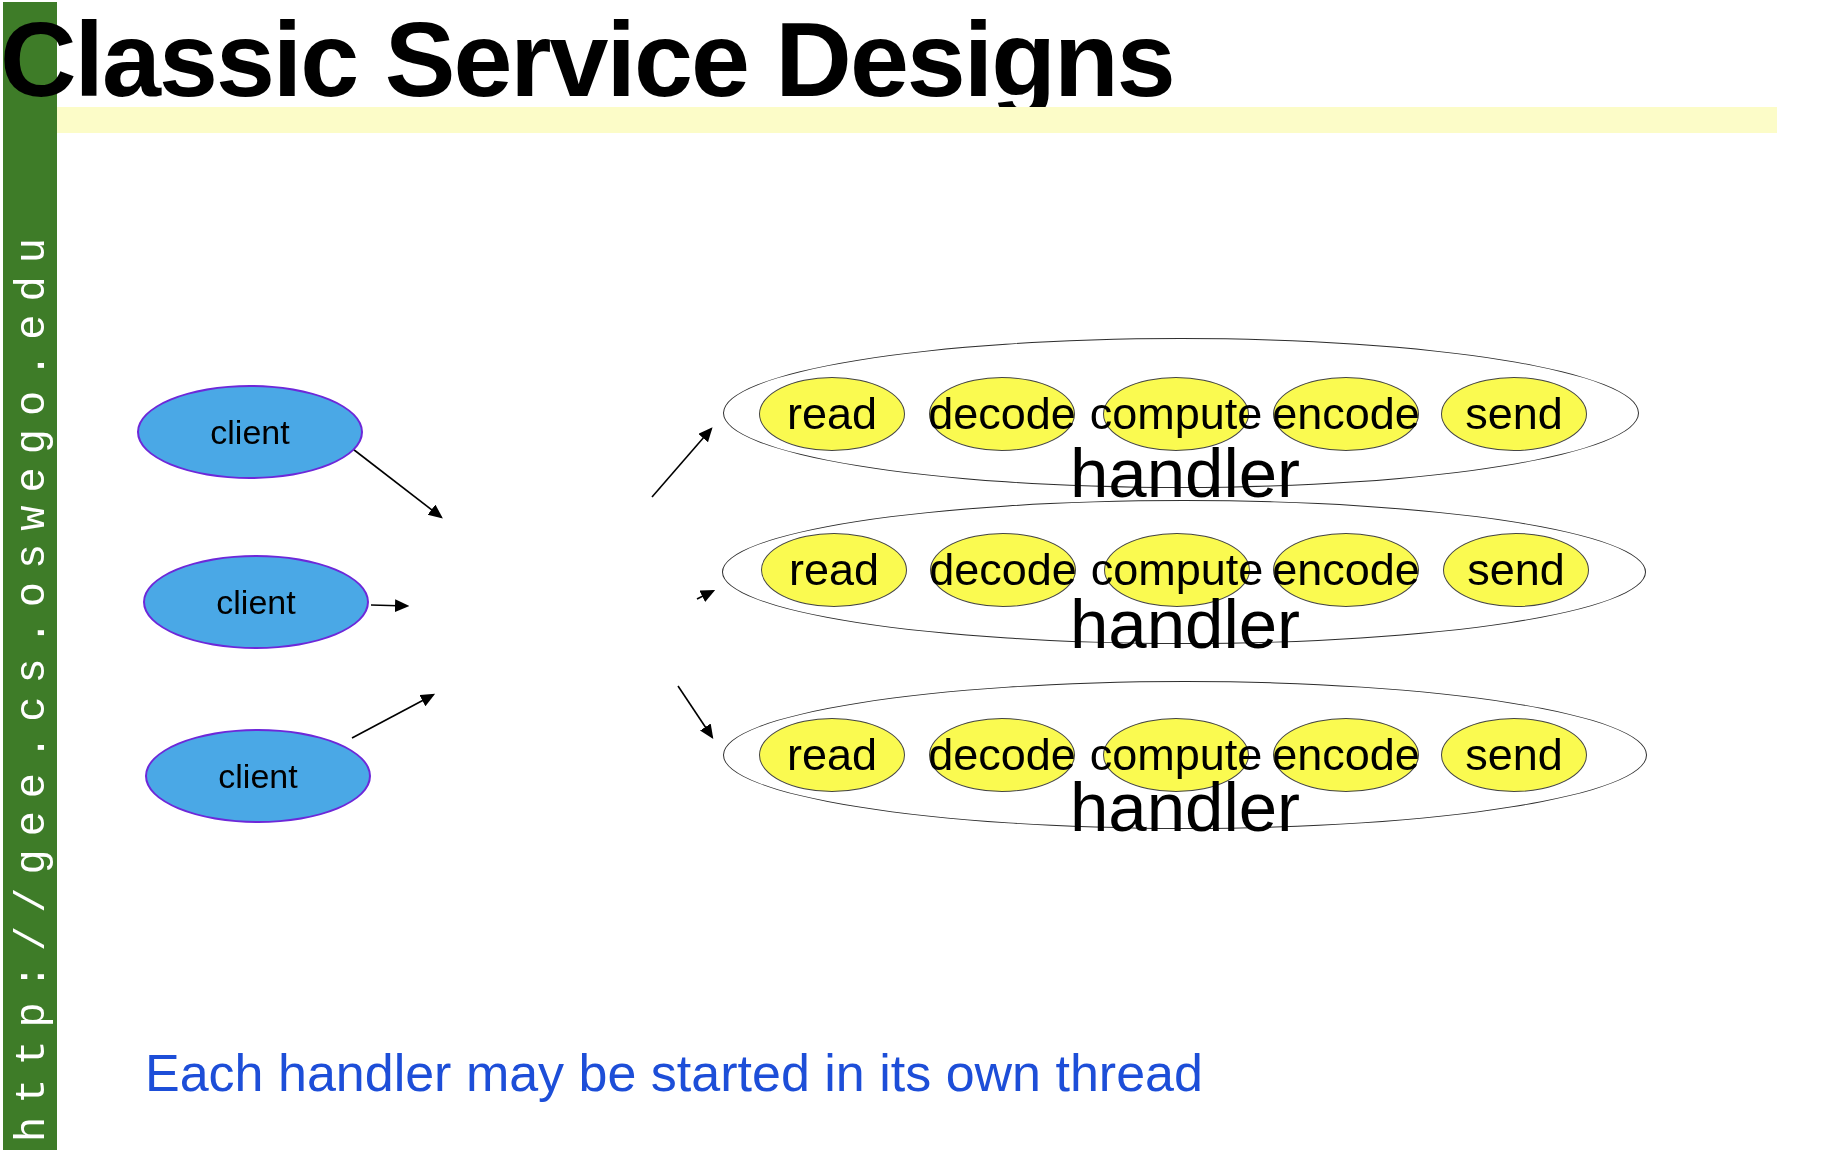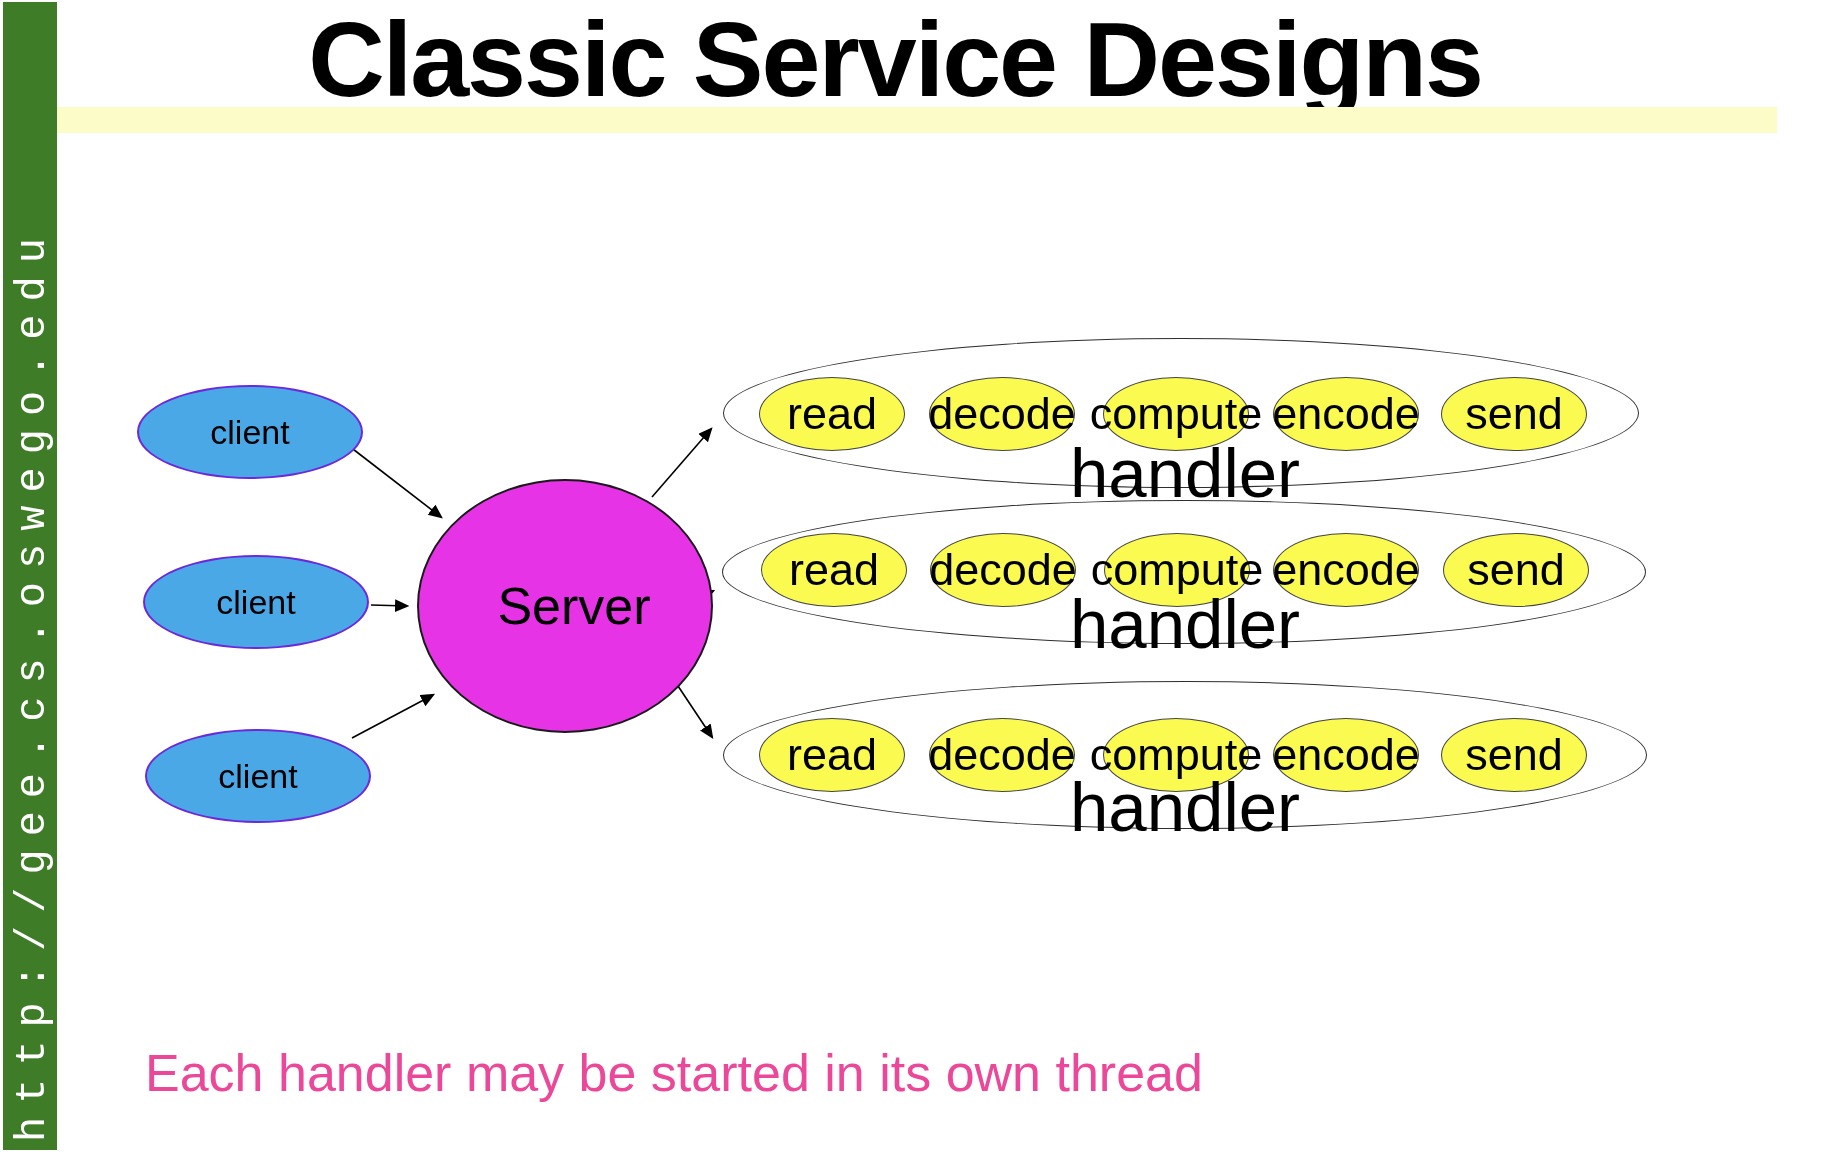--- a/index.html
+++ b/index.html
@@ -9,21 +9,21 @@
   
   .sidebar{position:absolute;left:3px;top:2px;width:54px;height:1148px;
            background:var(--sidebar-green,#3E7C28);}
   .sidebar-url{position:absolute;left:5px;top:1140px;width:930px;height:50px;
                transform:rotate(-90deg);transform-origin:0 0;
                font-family:"Liberation Mono", monospace;font-size:42px;line-height:50px;
                letter-spacing:13px;color:#ffffff;white-space:nowrap;}
 
   
   .title{position:absolute;left:0px;top:0px;width:1790px;height:120px;
-         text-align:center;font-size:106px;line-height:118px;font-weight:bold;
+         font-size:106px;line-height:118px;font-weight:bold;
          letter-spacing:-2px;white-space:nowrap;}
   .title-bar{position:absolute;left:57px;top:107px;width:1720px;height:26px;
              background:var(--highlight-yellow,#FCFCC8);}
 
   
   .ell{position:absolute;border-radius:50%;display:flex;align-items:center;
        justify-content:center;white-space:nowrap;box-sizing:border-box;}
 
   .client{width:226px;height:94px;background:var(--client-blue,#4AA8E6);
           border:2px solid #6d28d9;font-size:34px;}
@@ -31,21 +31,21 @@
           background:var(--server-magenta,#E633E6);border:2px solid #1a1a1a;
           font-size:52px;padding-left:18px;}
 
   .hgroup{background:transparent;border:1.5px solid #2e2e2e;}
   .stage{width:146px;height:74px;background:var(--stage-yellow,#FAFA50);
          border:1.5px solid #454545;font-size:45px;overflow:visible;text-align:center;}
   .hlabel{position:absolute;width:300px;left:1035px;height:54px;text-align:center;
           font-size:69px;line-height:54px;}
 
   .footer{position:absolute;left:145px;top:1042px;font-size:52px;line-height:62px;
-          white-space:nowrap;color:#ec4899;}
+          white-space:nowrap;color:#1d4ed8;}
 
   svg.arrows{position:absolute;left:0;top:0;width:1836px;height:1152px;pointer-events:none;}
 </style>
 </head>
 <body>
 
 <div id="slide">
 
   <div class="sidebar">
     <div class="sidebar-url">http://gee.cs.oswego.edu</div>
@@ -77,23 +77,20 @@
   <div class="ell client" style="left:137px;top:385px;">
     <span>client</span>
   </div>
   <div class="ell client" style="left:143px;top:555px;">
     <span>client</span>
   </div>
   <div class="ell client" style="left:145px;top:729px;">
     <span>client</span>
   </div>
 
-  <div class="ell server">
-    <span>Server</span>
-  </div>
 
   <div class="ell stage" style="left:759px;top:377px;">
     <span>read</span>
     </div>
   <div class="ell stage" style="left:929px;top:377px;">
     <span>decode</span>
     </div>
   <div class="ell stage" style="left:1103px;top:377px;">
     <span>compute</span>
     </div>

